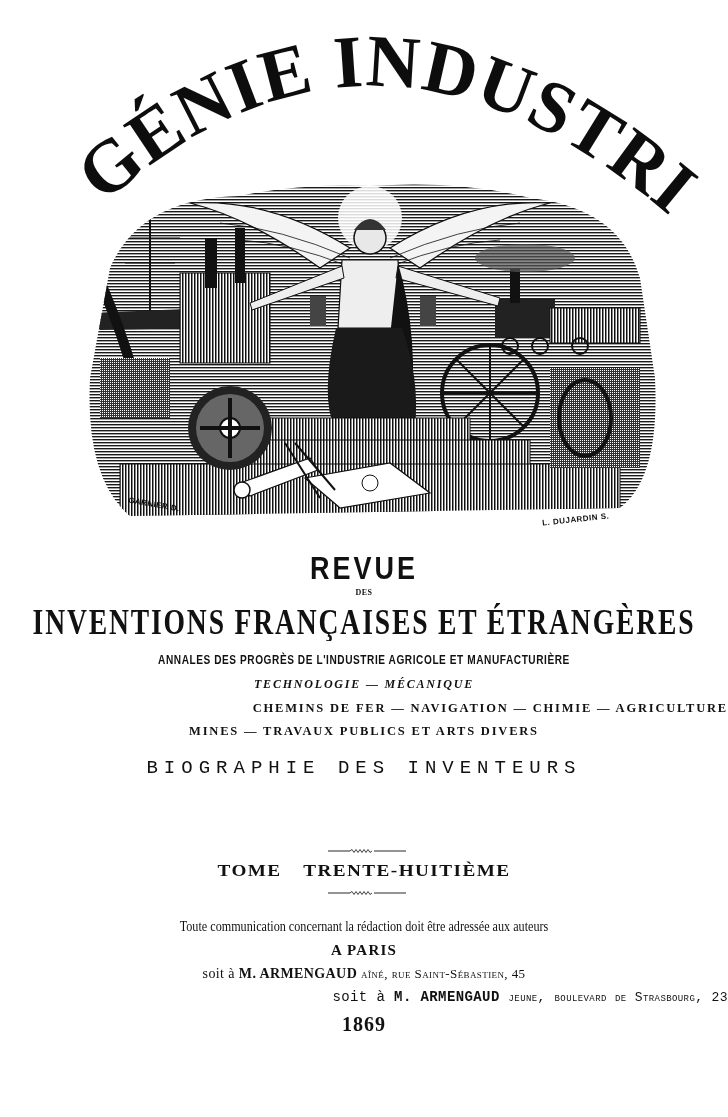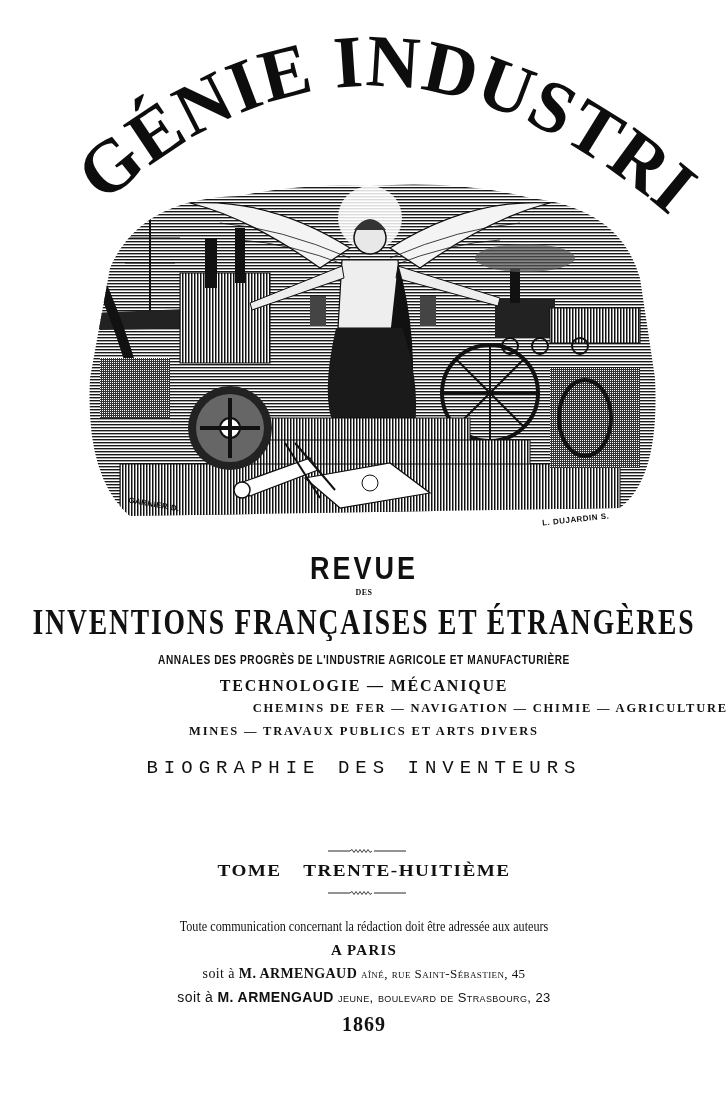--- a/index.html
+++ b/index.html
@@ -95,22 +95,23 @@
       font-weight: bold;
       font-size: 11px;
       letter-spacing: 0.6px;
       transform: scaleX(0.92) scaleY(1.2);
       transform-origin: center top;
     }
     .techno {
       top: 677px;
       font-family: "Liberation Serif", "DejaVu Serif", serif;
       font-weight: bold;
-      font-size: 16px;
+      font-size: 12px;
       letter-spacing: 1.8px;
+      font-style: italic;
     }
     .chemins {
       top: 701px;
       font-family: "Liberation Serif", "DejaVu Serif", serif;
       font-weight: bold;
       font-size: 12.5px;
       letter-spacing: 1.8px;
       text-align: right;
     }
     .mines {
@@ -177,23 +178,24 @@
       letter-spacing: 1.2px;
     }
     .addr1 {
       top: 966px;
       font-family: "Liberation Serif", "DejaVu Serif", serif;
       font-size: 14px;
       letter-spacing: 0.4px;
     }
     .addr2 {
       top: 989px;
-      font-family: Liberation Sans, sans-serif;
+      font-family: Liberation Mono, monospace;
       font-size: 14px;
       letter-spacing: 0.4px;
+      text-align: right;
     }
     .addr1 b, .addr2 b { font-weight: bold; }
     .sc { font-variant: small-caps; font-size: 13px; }
     .year {
       top: 1013px;
       font-family: "Liberation Serif", "DejaVu Serif", serif;
       font-weight: bold;
       font-size: 20px;
       letter-spacing: 1px;
     }

